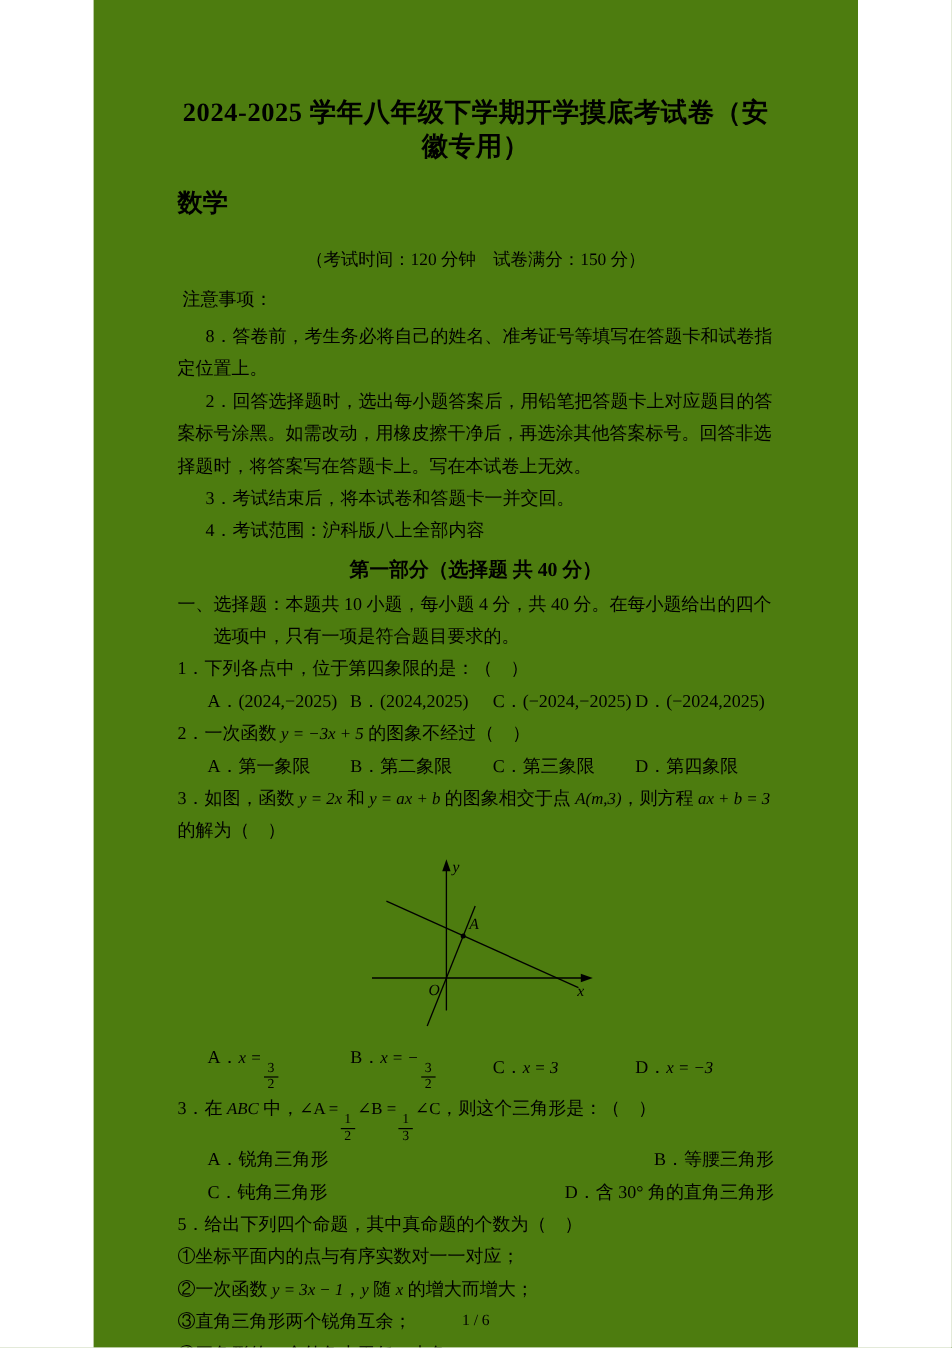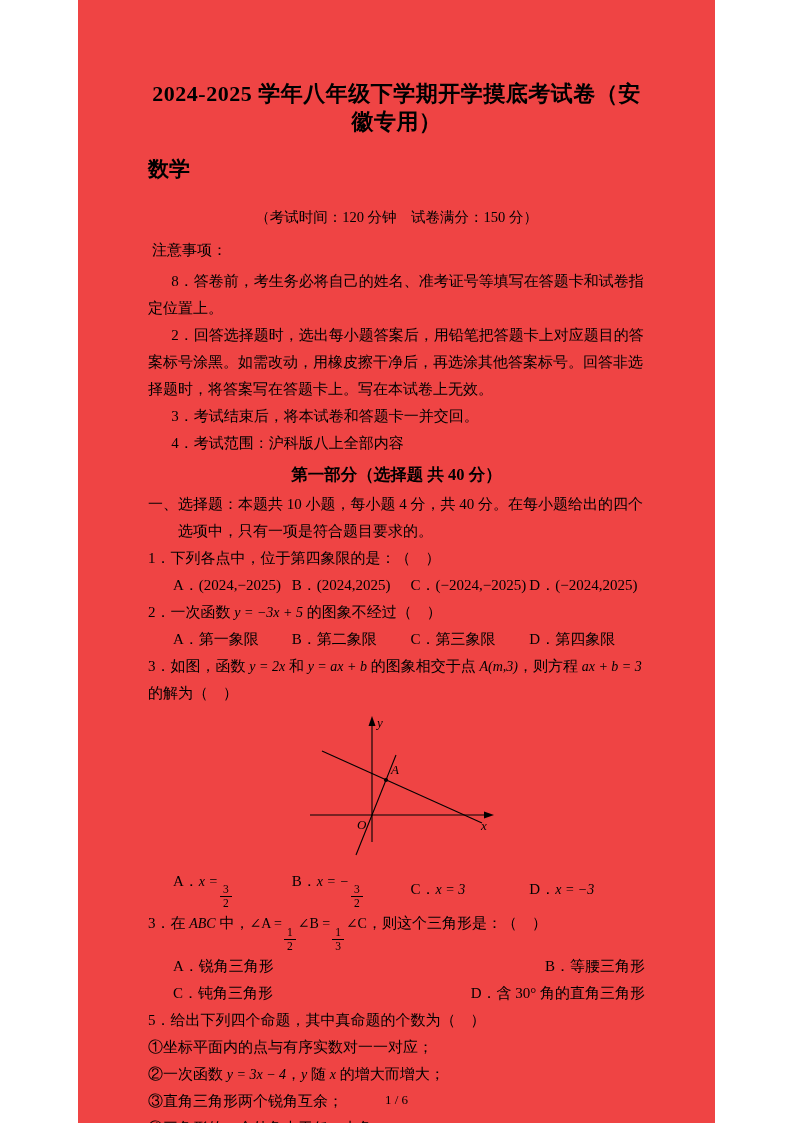--- a/index.html
+++ b/index.html
@@ -1,18 +1,18 @@
 <!DOCTYPE html>
 <html><head>
 <meta charset="utf-8">
 <style>
   html,body { margin:0; padding:0; background:#ffffff; }
   .page {
     position:relative; width:637px; height:1123px; margin:0 auto;
-    background:#ef4444; color:#000; overflow:hidden;
+    background:#4d7c0f; color:#000; overflow:hidden;
     font-family:"Liberation Serif","DejaVu Serif",serif;
   }
   .content { padding:80px 70px 0 70px; font-size:15px; line-height:27px; }
 
   .title { margin:0; font-size:22px; line-height:28px; font-weight:bold; text-align:center; letter-spacing:0.5px; }
   .subject { margin:20px 0 0 0; font-size:21px; line-height:26px; font-weight:bold; text-align:left; }
   .exam-info { margin-top:22px; text-align:center; font-size:14.5px; }
 
   .notices { margin-top:6px; }
   .notices-heading { margin:4px; }
@@ -134,21 +134,21 @@
       </div>
       <div class="options options-2col">
         <span class="opt-left">C．钝角三角形</span>
         <span class="opt-right">D．含 30° 角的直角三角形</span>
       </div>
     </div>
 
     <div class="question">
       <p class="stem">5．给出下列四个命题，其中真命题的个数为（　）</p>
       <p class="q5-item">①坐标平面内的点与有序实数对一一对应；</p>
-      <p class="q5-item"><span>②一次函数 </span><span class="math">y = 3x − 4</span><span>，</span><span class="math">y</span><span> 随 </span><span class="math">x</span><span> 的增大而增大；</span></p>
+      <p class="q5-item"><span>②一次函数 </span><span class="math">y = 3x − 1</span><span>，</span><span class="math">y</span><span> 随 </span><span class="math">x</span><span> 的增大而增大；</span></p>
       <p class="q5-item">③直角三角形两个锐角互余；</p>
       <p class="q5-item">④三角形的一个外角大于任一内角．</p>
     </div>
 
   </div>
 
   <div class="footer">1 / 6</div>
 </div>
 
 </body></html>

